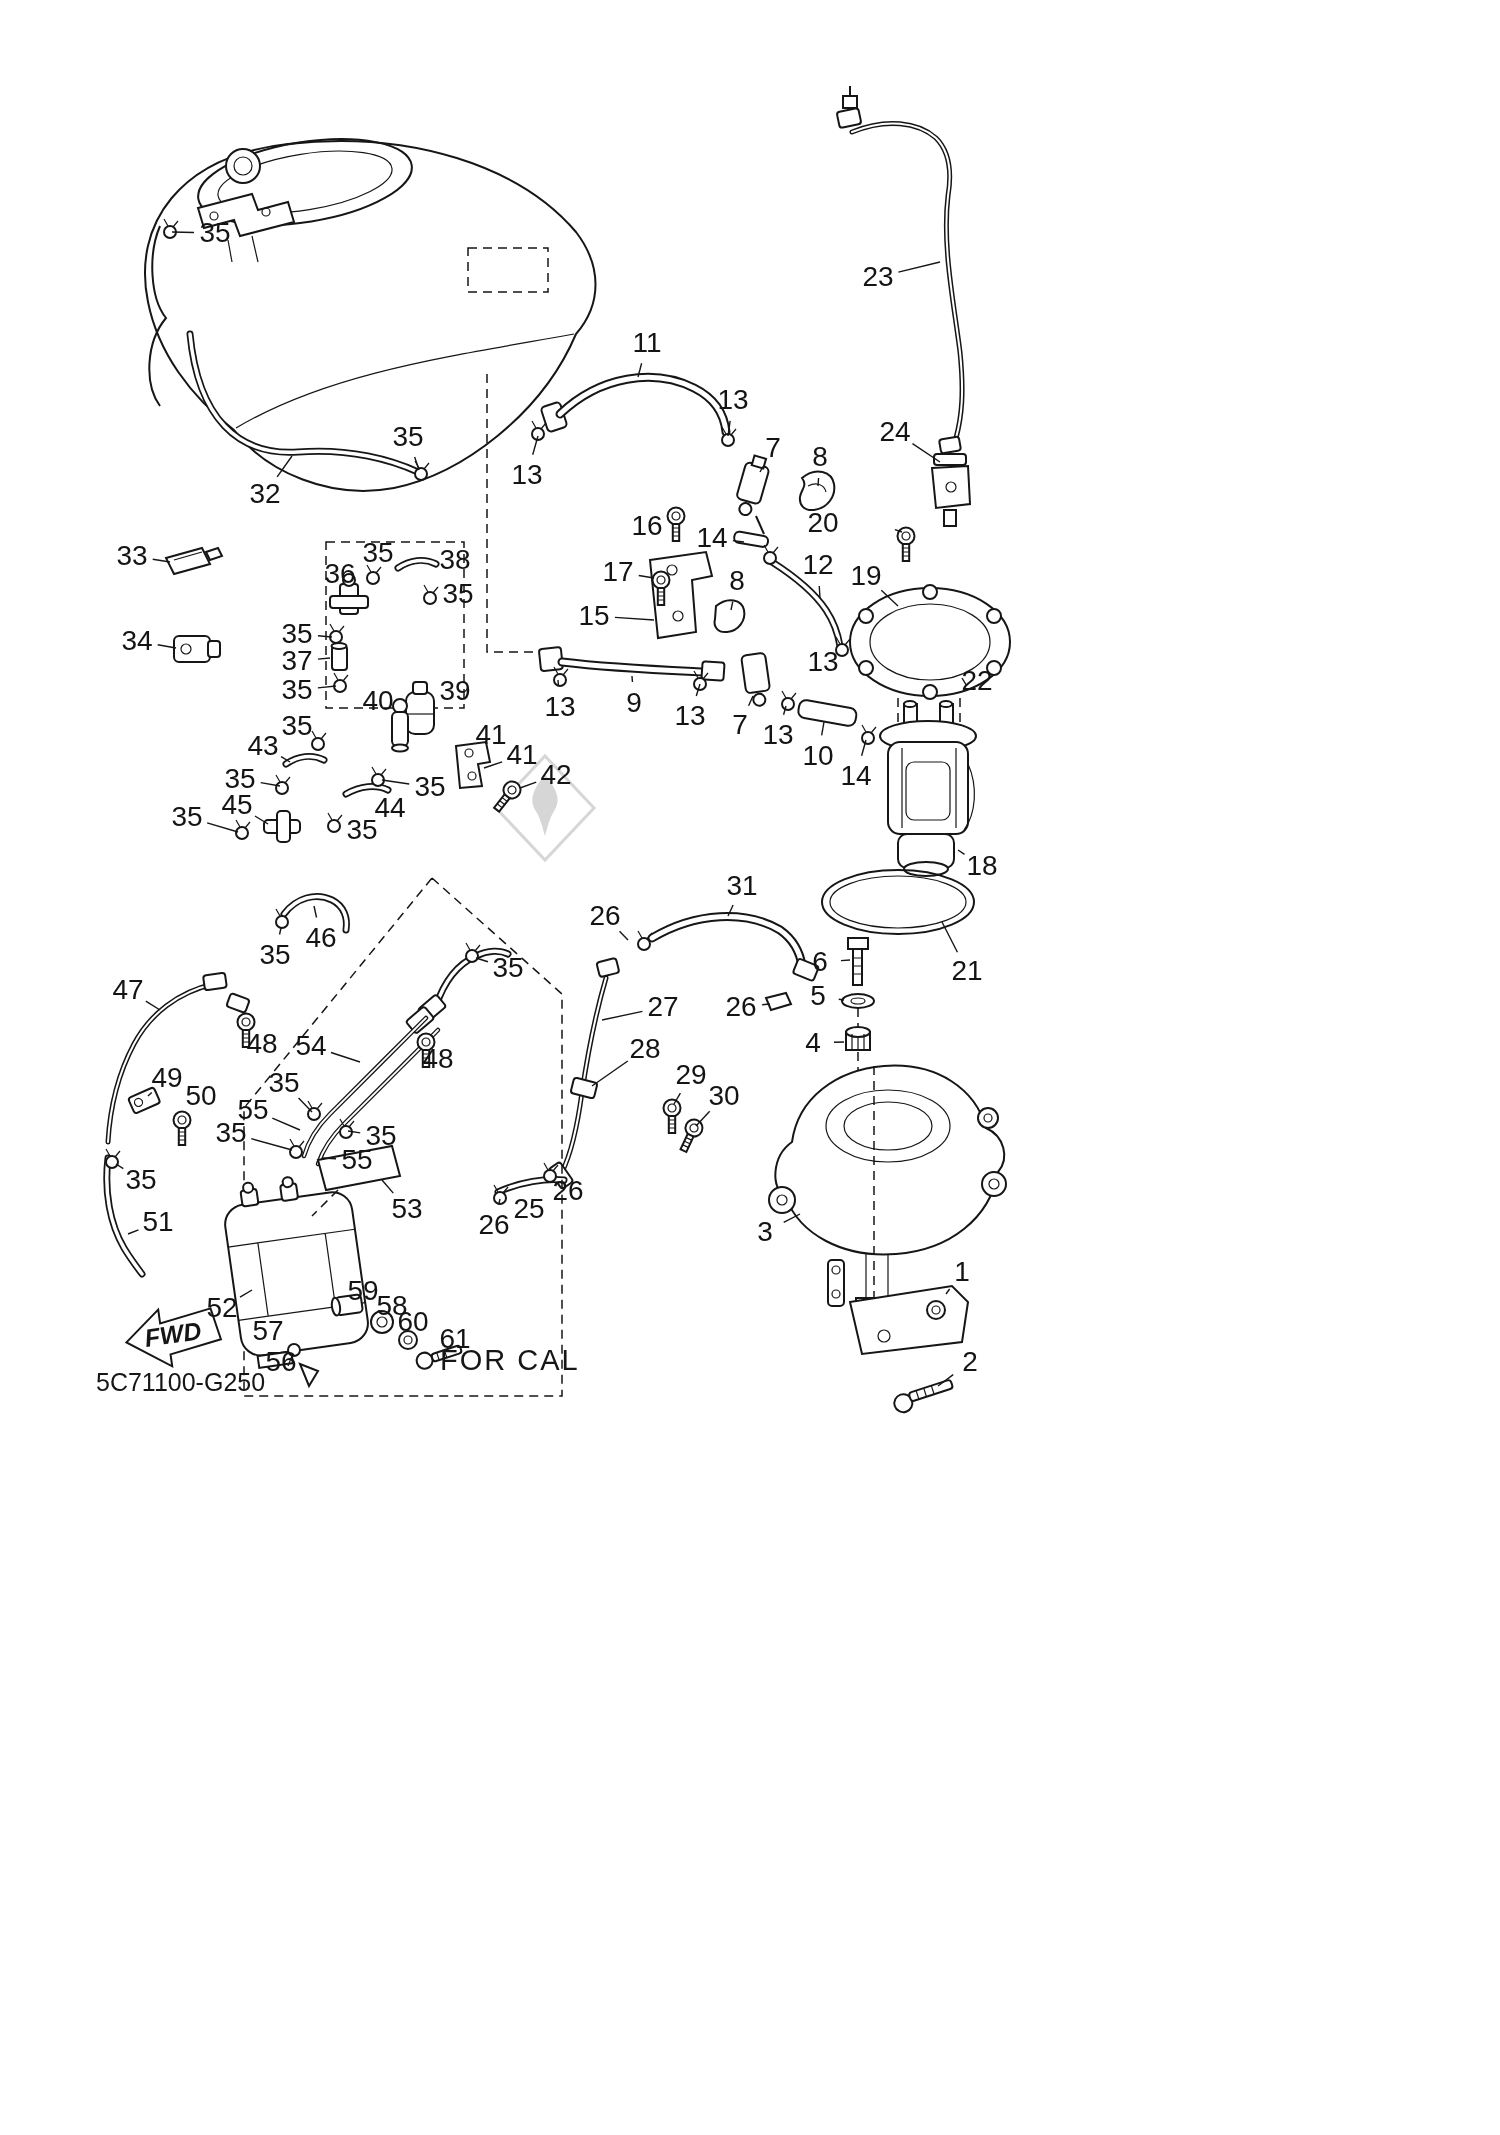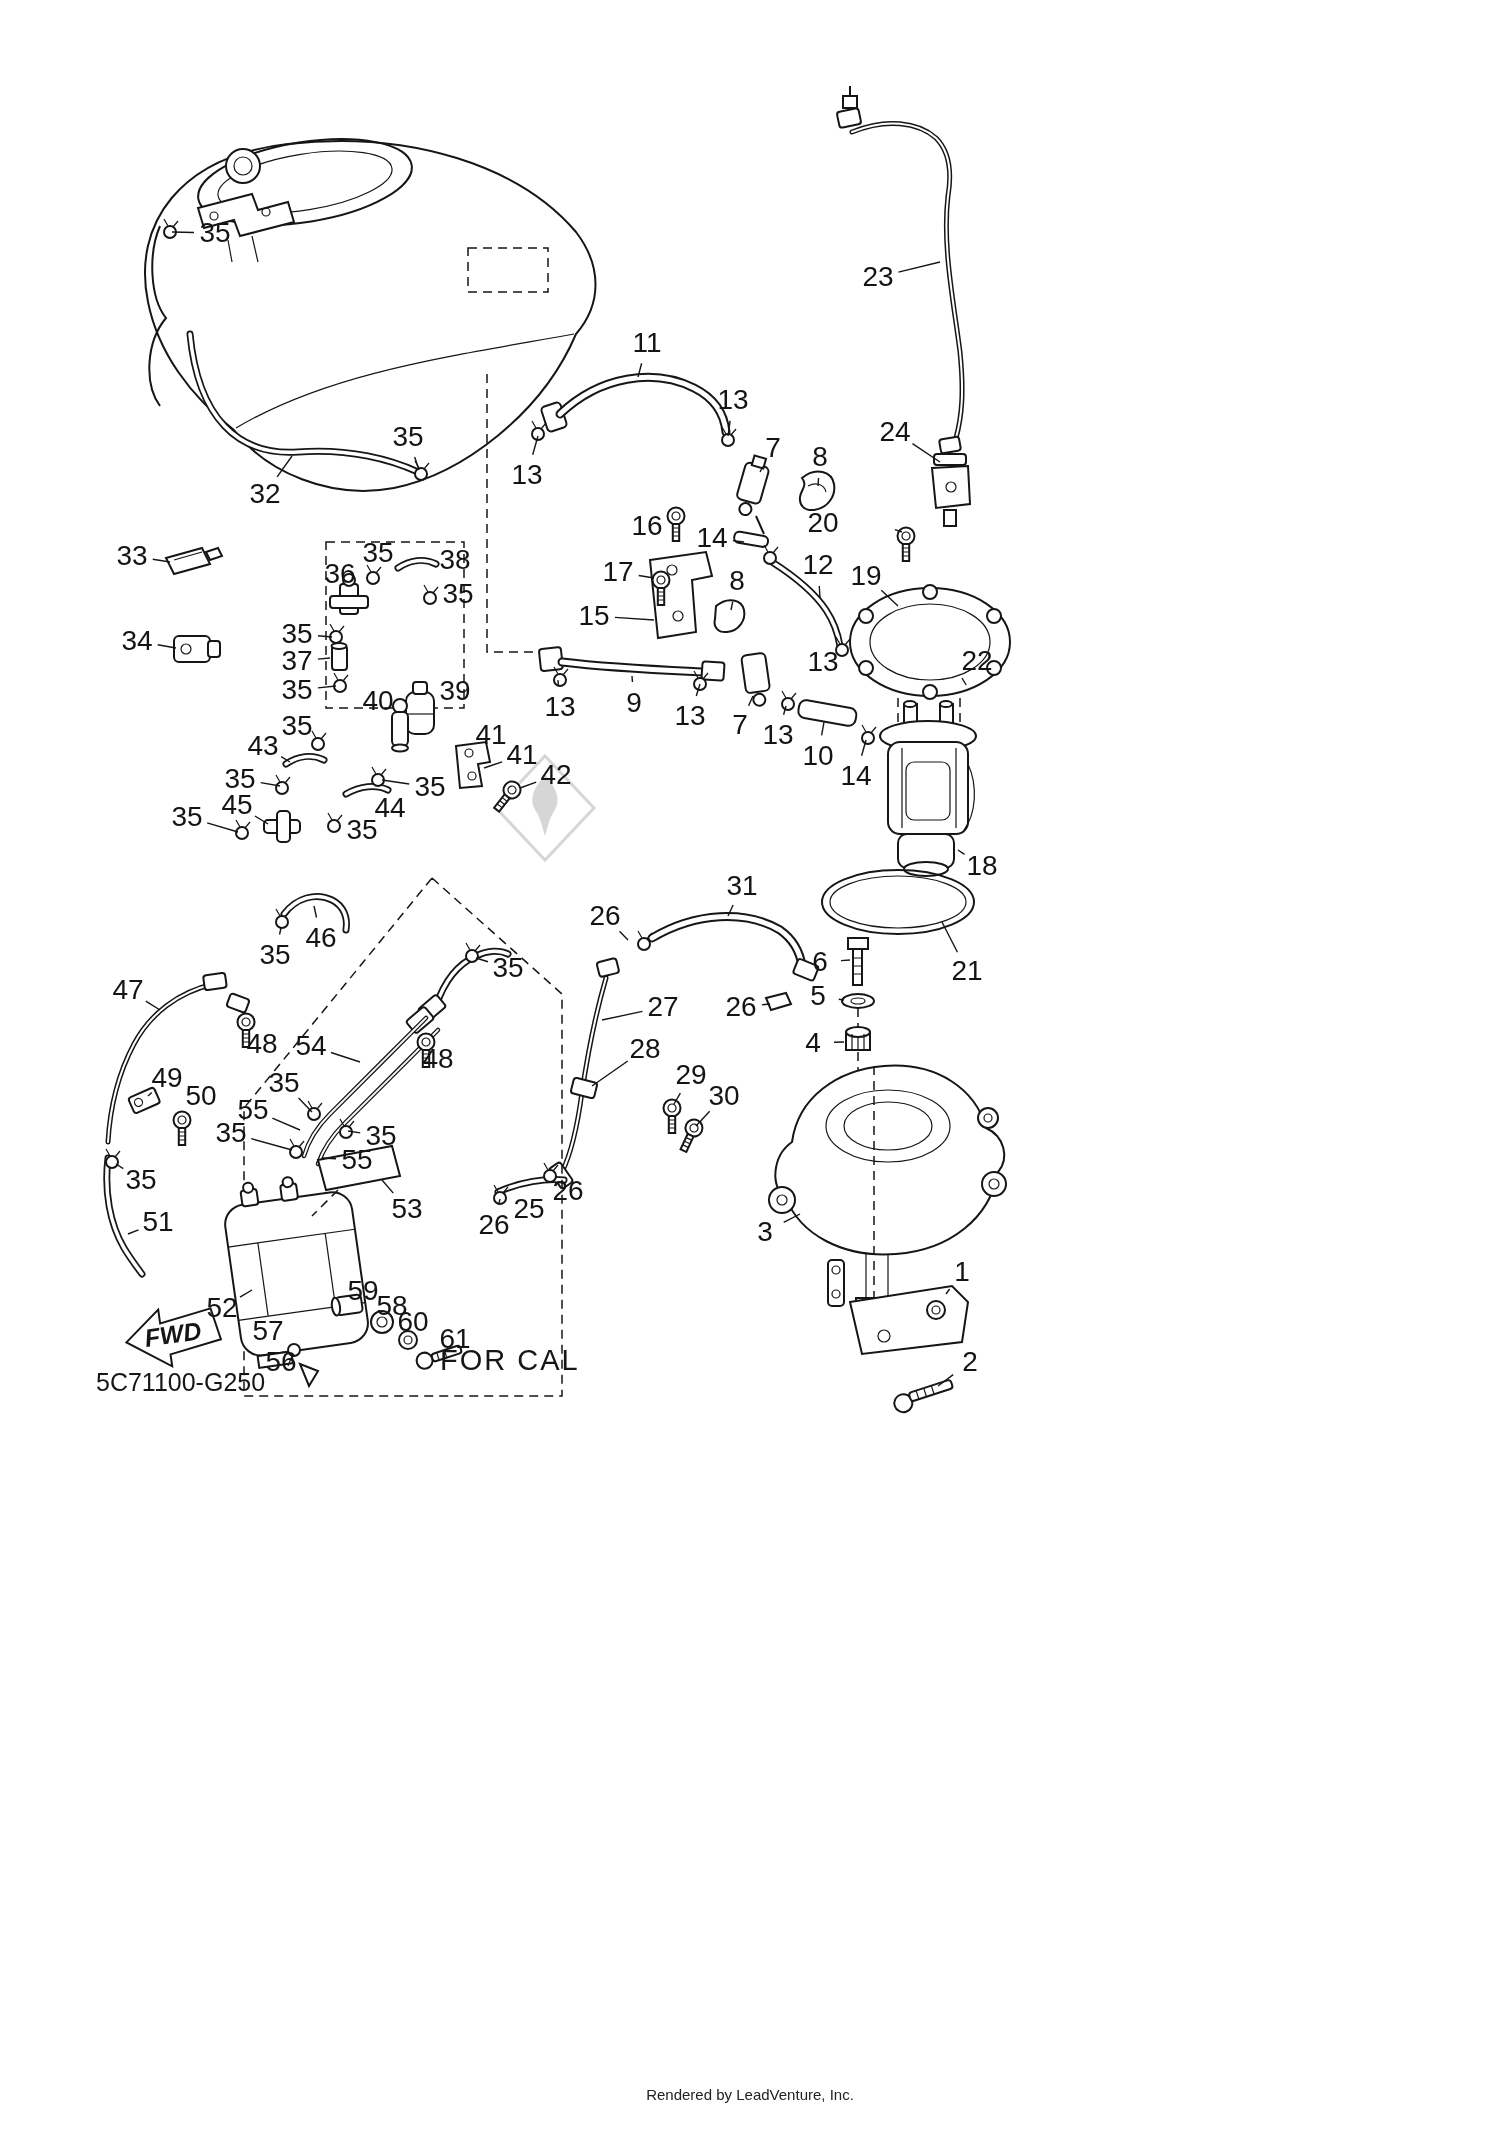--- a/index.html
+++ b/index.html
@@ -516,21 +516,21 @@
       <div class="co" style="left: 378px; top: 701px; text-align: right;">40</div>
       <div class="co" style="left: 455px; top: 691px;">39</div>
       <div class="co" style="left: 560px; top: 707px;">13</div>
       <div class="co" style="left: 634px; top: 703px;">9</div>
       <div class="co" style="left: 690px; top: 716px;">13</div>
       <div class="co" style="left: 740px; top: 725px;">7</div>
       <div class="co" style="left: 778px; top: 735px;">13</div>
       <div class="co" style="left: 823px; top: 662px;">13</div>
       <div class="co" style="left: 818px; top: 756px;">10</div>
       <div class="co" style="left: 856px; top: 776px;">14</div>
-      <div class="co" style="left: 977px; top: 661px;">22</div>
+      <div class="co" style="left: 977px; top: 681px;">22</div>
       <div class="co" style="left: 982px; top: 866px;">18</div>
       <div class="co" style="left: 967px; top: 971px;">21</div>
       <div class="co" style="left: 263px; top: 746px;">43</div>
       <div class="co" style="left: 297px; top: 726px;">35</div>
       <div class="co" style="left: 240px; top: 779px;">35</div>
       <div class="co" style="left: 491px; top: 735px;">41</div>
       <div class="co" style="left: 522px; top: 755px;">41</div>
       <div class="co" style="left: 556px; top: 775px;">42</div>
       <div class="co" style="left: 390px; top: 808px;">44</div>
       <div class="co" style="left: 430px; top: 787px;">35</div>
@@ -575,15 +575,14 @@
       <div class="co" style="left: 455px; top: 1339px;">61</div>
       <div class="co" style="left: 268px; top: 1331px;">57</div>
       <div class="co" style="left: 281px; top: 1362px;">56</div>
       <div class="co" style="left: 962px; top: 1272px;">1</div>
       <div class="co" style="left: 970px; top: 1362px;">2</div>
     </div>
 
 <div class="fwd">FWD</div>
 <div class="forcal">FOR CAL</div>
 <div class="code">5C71100-G250</div>
-<div class="renderedby">Rendered by LeadVenture, Inc.</div>
 
 </div>
 
 </body></html>

